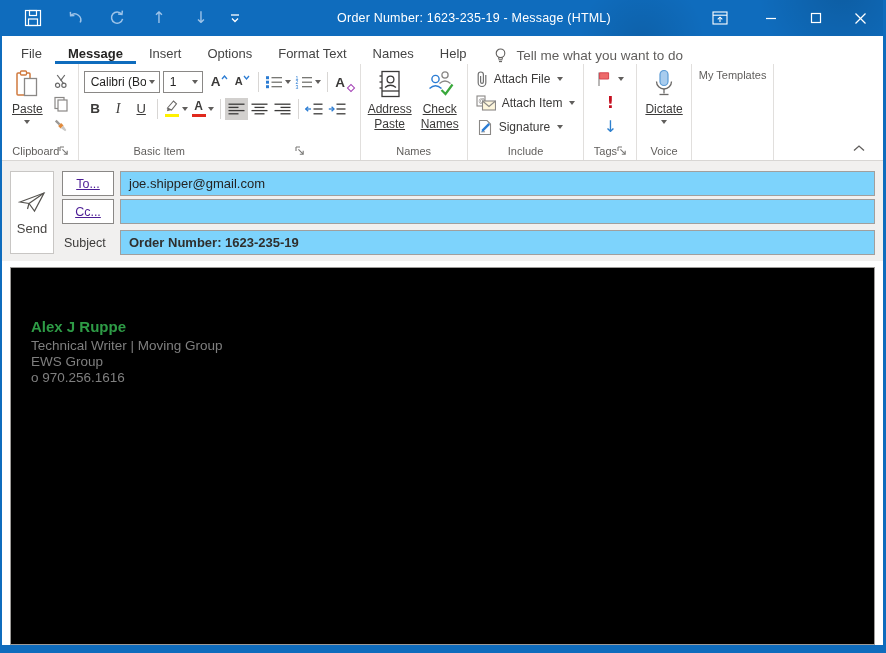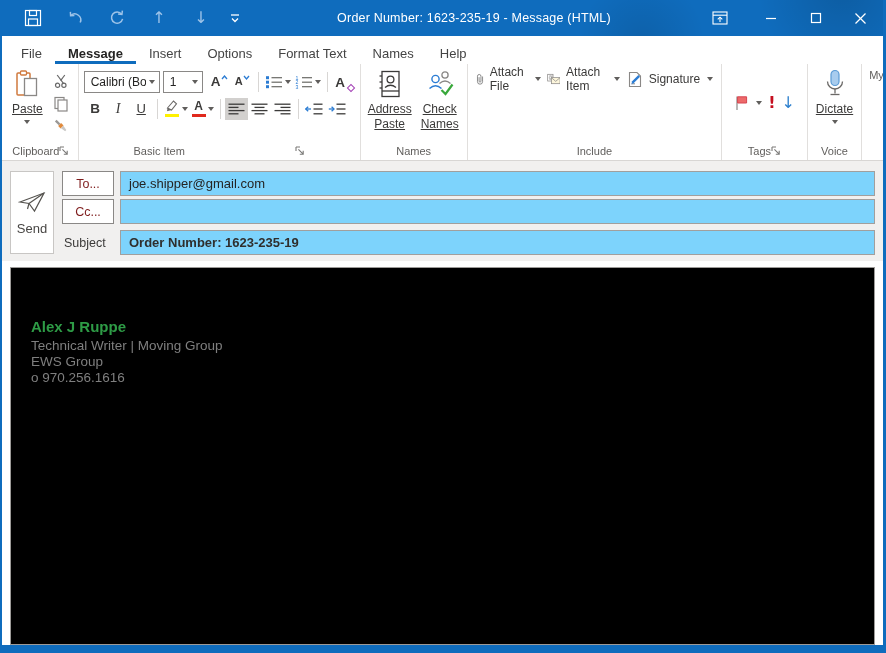--- a/index.html
+++ b/index.html
@@ -57,37 +57,37 @@
   .glyphA.small { font-size:11px; }
   .glyphB { font-weight:800; font-size:13.5px; color:#3b3a39; }
   .glyphI { font-style:italic; font-family:"Liberation Serif","DejaVu Serif",serif; font-size:14px; color:#3b3a39; }
   .glyphU { text-decoration:underline; font-size:13px; color:#3b3a39; }
   .stack { display:flex; flex-direction:column; align-items:center; line-height:1; }
   .colorbar { width:14px; height:3.5px; margin-top:1.5px; }
   .clearwrap { position:relative; padding-right:6px; }
   .diamond { position:absolute; right:-3px; bottom:0; width:6px; height:6px; border:1.6px solid #A33FB5; background:#fff; transform:rotate(45deg); }
 
   
-  .inccol { display:flex; flex-direction:row; justify-content:space-between; padding:2px 2px; }
+  .inccol { display:flex; flex-direction:column; justify-content:space-between; padding:2px 2px; }
   .incbtn { display:flex; align-items:center; gap:6px; font-size:12px; color:#3b3a39; height:24px; padding:0 3px; }
   .incbtn .drop { margin-left:1px; }
 
   
   .tagglyph-ex { color:#C50F1F; font-weight:800; font-size:16px; line-height:1; font-family:"DejaVu Sans",sans-serif; }
   .tagglyph-down { color:#2E80CE; font-size:16px; line-height:1; font-family:"DejaVu Sans",sans-serif; }
 
   .ribbon-spacer { flex:1; border-right:none; position:relative; }
   .collapse-btn { position:absolute; right:14px; bottom:5px; width:20px; height:14px; display:flex; align-items:center; justify-content:center; }
 
   
   .compose { height:100px; flex:0 0 100px; background:#F1F0EF; position:relative; padding:10px 8px 0 60px; }
   .send-btn { position:absolute; left:8px; top:10px; width:44px; height:83px; background:#fff; border:1px solid #C8C6C4;
     display:flex; flex-direction:column; align-items:center; justify-content:center; gap:7px; color:#484644; font-size:13px; }
   .hrow { display:flex; margin-bottom:3px; height:25px; }
-  .addr-btn { width:52px; border:1px solid #8A8886; background:#fff; font-size:12.5px; color:#7f1d1d; display:flex; align-items:center; justify-content:center; margin-right:6px; flex:0 0 52px; }
+  .addr-btn { width:52px; border:1px solid #8A8886; background:#fff; font-size:12.5px; color:#4c1d95; display:flex; align-items:center; justify-content:center; margin-right:6px; flex:0 0 52px;text-decoration:underline; }
   .subject-lab { width:52px; flex:0 0 52px; display:flex; align-items:center; font-size:12.5px; color:#3b3a39; margin-right:6px; padding-left:2px; }
   .hfield { flex:1; border:1px solid #A19F9D; background:#7dd3fc; font-size:13px; color:#252423; padding:0 8px; display:flex; align-items:center; white-space:nowrap; overflow:hidden; }
   .hfield.subject { font-weight:600; color:#2f2e2d; }
 
   
   .bodywrap { flex:1; background:#fff; padding:6px 8px 0; display:flex; }
   .msgbody { flex:1; border:1px solid #9D9B99; background:#000000; padding:50px 0 0 20px; overflow:hidden; }
   .sig-name { color:#2E9B46; font-weight:700; font-size:15px; margin-bottom:3px; }
   .sig-line { color:#7f7f7f; font-size:13.5px; line-height:1.18; }
 </style>
@@ -160,20 +160,29 @@
   </div>
 
   <div class="tabrow">
     <div class="tab">File</div>
     <div class="tab active">Message</div>
     <div class="tab">Insert</div>
     <div class="tab">Options</div>
     <div class="tab">Format Text</div>
     <div class="tab">Names</div>
     <div class="tab">Help</div>
+    <div class="tellme">
+      <svg width="17" height="17" viewBox="0 0 17 17" fill="none" stroke="#605E5C" stroke-width="1.1">
+        <circle cx="8.5" cy="6.3" r="4.3"></circle>
+          <path d="M6.8 10.2 L6.8 12.3 M10.2 10.2 L10.2 12.3"></path>
+        <line x1="6.6" y1="12.8" x2="10.4" y2="12.8"></line>
+          <line x1="7" y1="14.6" x2="10" y2="14.6"></line>
+      </svg>
+      <span>Tell me what you want to do</span>
+    </div>
   </div>
 
   <div class="ribbon">
 
     <div class="rgroup">
       <div class="rgroup-content">
         <div class="bigbtn">
           <svg width="26" height="30" viewBox="0 0 26 30" fill="none">
             <rect x="3" y="4" width="13" height="22" rx="1" stroke="#D0793E" stroke-width="1.5"></rect>
             <rect x="6.5" y="2" width="6" height="4" rx="1" fill="#fff" stroke="#D0793E" stroke-width="1.3"></rect>

